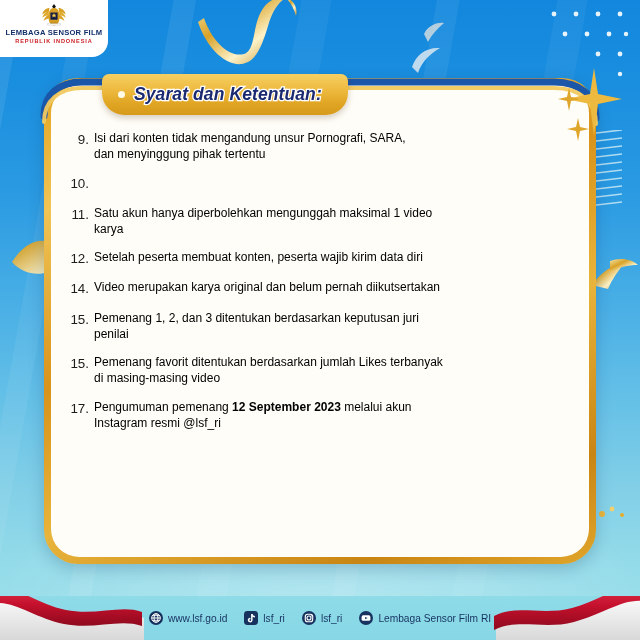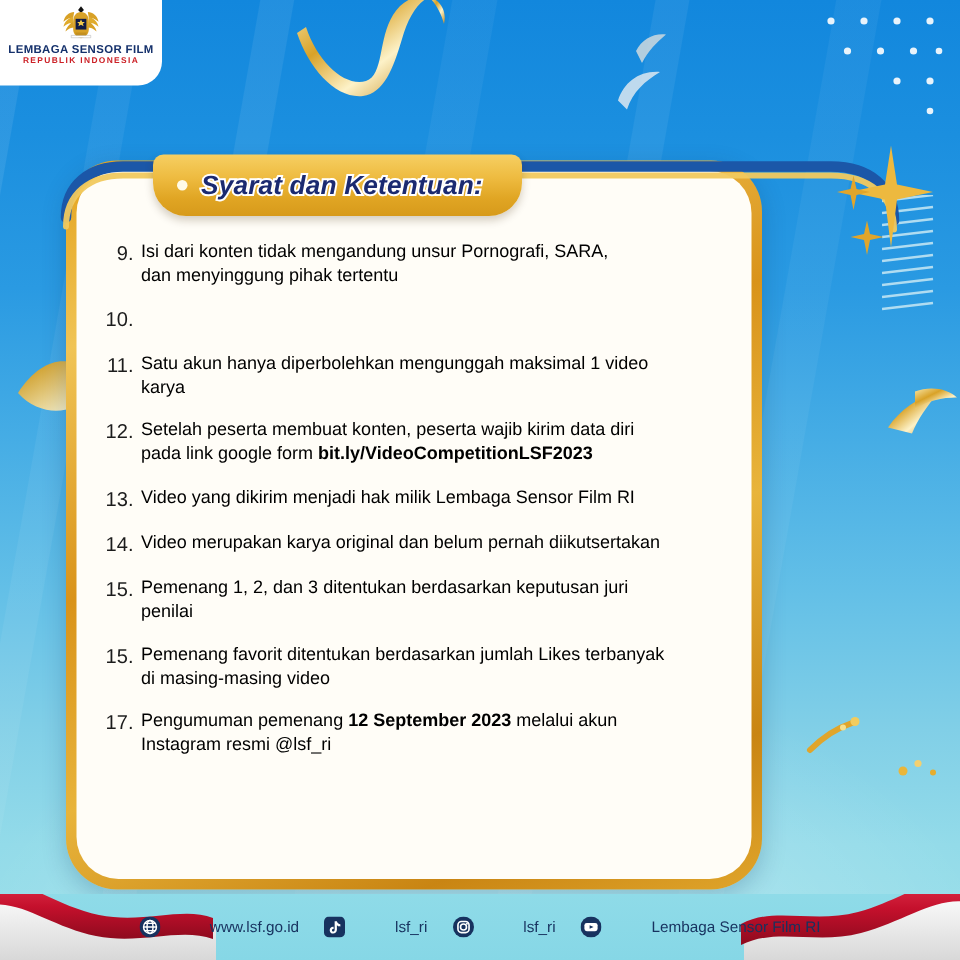--- a/index.html
+++ b/index.html
@@ -50,21 +50,21 @@
     font-size:5.6px; font-weight:bold; color:#cc2026; letter-spacing:.9px;
     margin-top:1px; white-space:nowrap;
   }
 
   
   .dots { position:absolute; right:8px; top:6px; z-index:3; }
   .ribbon-svg { position:absolute; z-index:3; pointer-events:none; }
   .hatch { position:absolute; z-index:6; pointer-events:none; }
 
   
-  .card-wrap { position:absolute; left:44px; top:107px; width:464px; height:486px; z-index:10; }
+  .card-wrap { position:absolute; left:44px; top:78px; width:552px; height:486px; z-index:10; }
   .card-outer {
     position:absolute; inset:0; border-radius:34px;
     background:linear-gradient(155deg,#e3a21c 0%, #f0c455 18%, #d9931a 42%, #e8b43b 62%, #c98513 85%, #e0a52b 100%);
     padding:7px;
     box-shadow:0 5px 16px rgba(4,45,90,.22);
   }
   .card-inner {
     position:absolute; inset:7px; border-radius:28px;
     background:#fffdf7;
   }
@@ -114,21 +114,21 @@
   }
   .flag { position:absolute; bottom:0; pointer-events:none; }
   .flag-l { left:-6px; }
   .flag-r { right:-6px; }
   .fbar {
     position:absolute; inset:0; z-index:4;
     display:flex; align-items:center; justify-content:center; gap:17px;
   }
   .fitem { display:flex; align-items:center; gap:5px; }
   .ficon { width:14px; height:14px; flex:none; display:block; }
-  .flabel { font-size:10.2px; color:#17325f; white-space:nowrap;margin-left:28px; }
+  .flabel { font-size:10.2px; color:#17325f; white-space:nowrap; }
 
   .sparkle { position:absolute; z-index:13; pointer-events:none; }
 </style>
 </head>
 <body>
 
 <div class="bg"></div>
 <div class="bg-rays"></div>
 <div class="bg-soft"></div>
 
@@ -261,27 +261,20 @@
         <div class="num">11.</div>
         <div class="txt">
           <span class="block" style="display: block;"><span>Satu akun hanya diperbolehkan mengunggah maksimal 1 video</span></span>
           <span class="block" style="display: block;"><span>karya</span></span>
         </div>
       </div>
       <div class="item">
         <div class="num">12.</div>
         <div class="txt">
           <span class="block" style="display: block;"><span>Setelah peserta membuat konten, peserta wajib kirim data diri</span></span>
-          <span class="block" style="display: block;"><span>pada link google form </span><b>bit.ly/VideoCompetitionLSF2023</b></span>
-        </div>
-      </div>
-      <div class="item">
-        <div class="num">13.</div>
-        <div class="txt">
-          <span class="block" style="display: block;"><span>Video yang dikirim menjadi hak milik Lembaga Sensor Film RI</span></span>
         </div>
       </div>
       <div class="item">
         <div class="num">14.</div>
         <div class="txt">
           <span class="block" style="display: block;"><span>Video merupakan karya original dan belum pernah diikutsertakan</span></span>
         </div>
       </div>
       <div class="item">
         <div class="num">15.</div>

